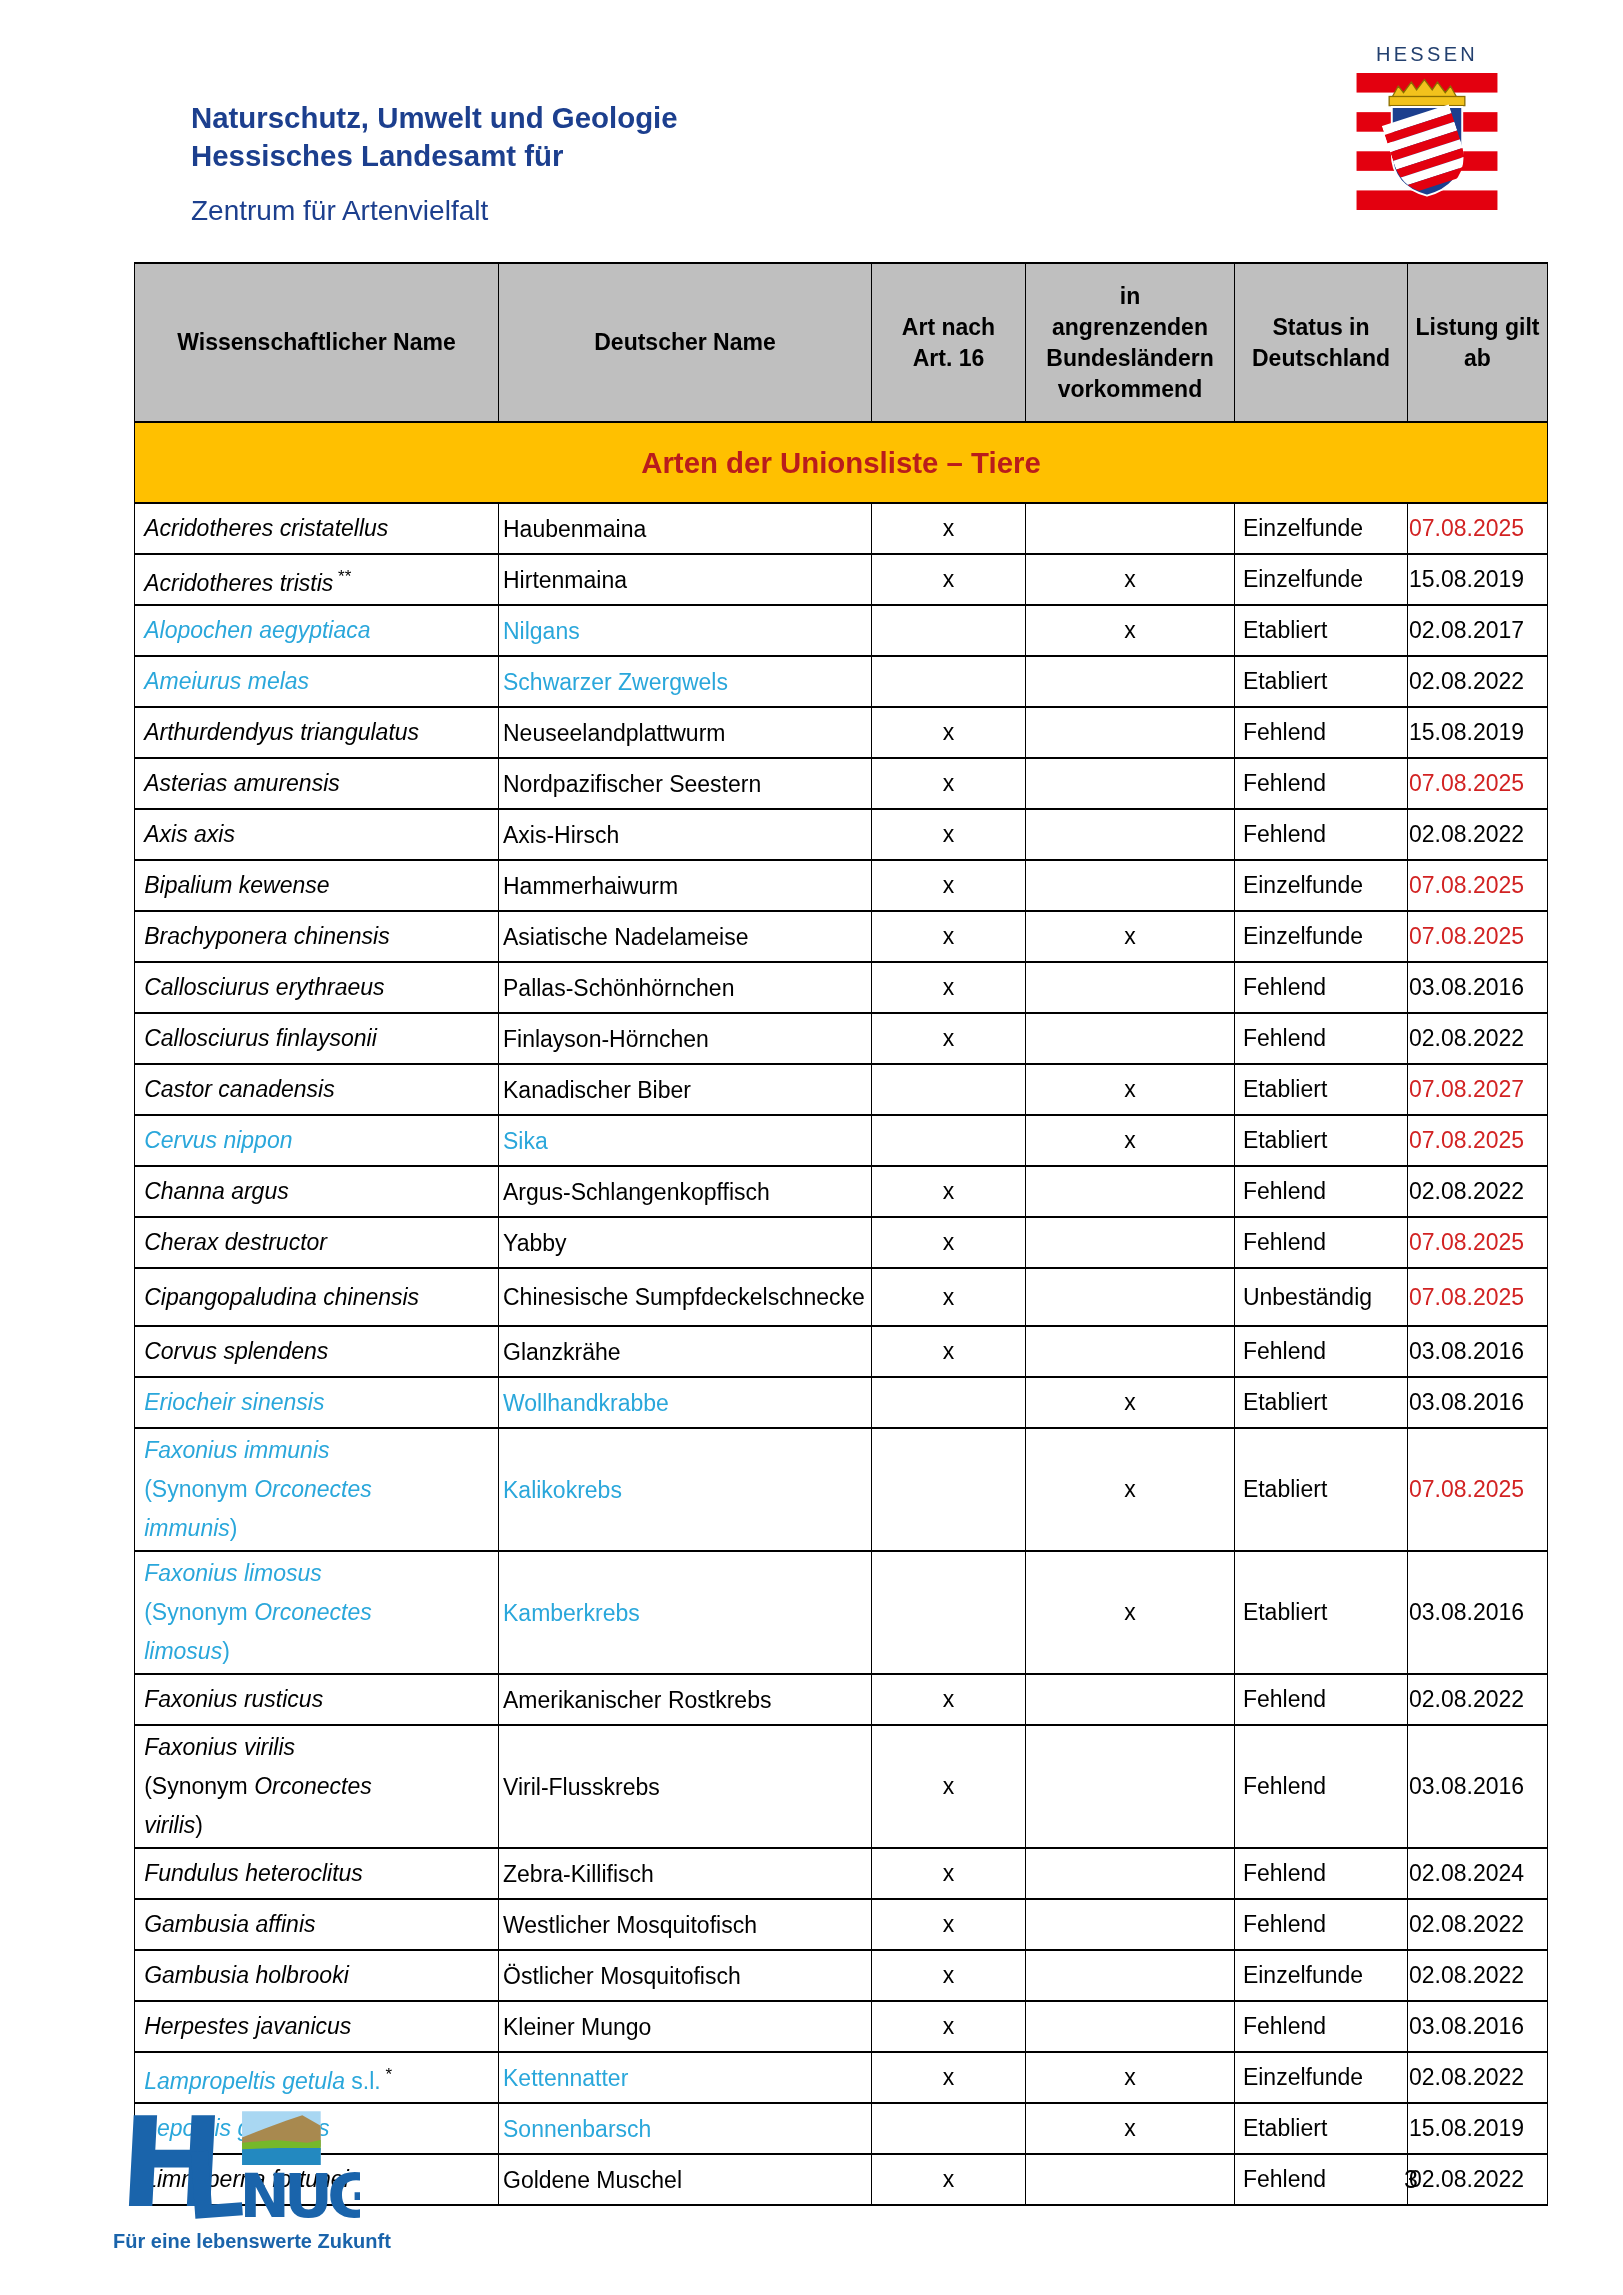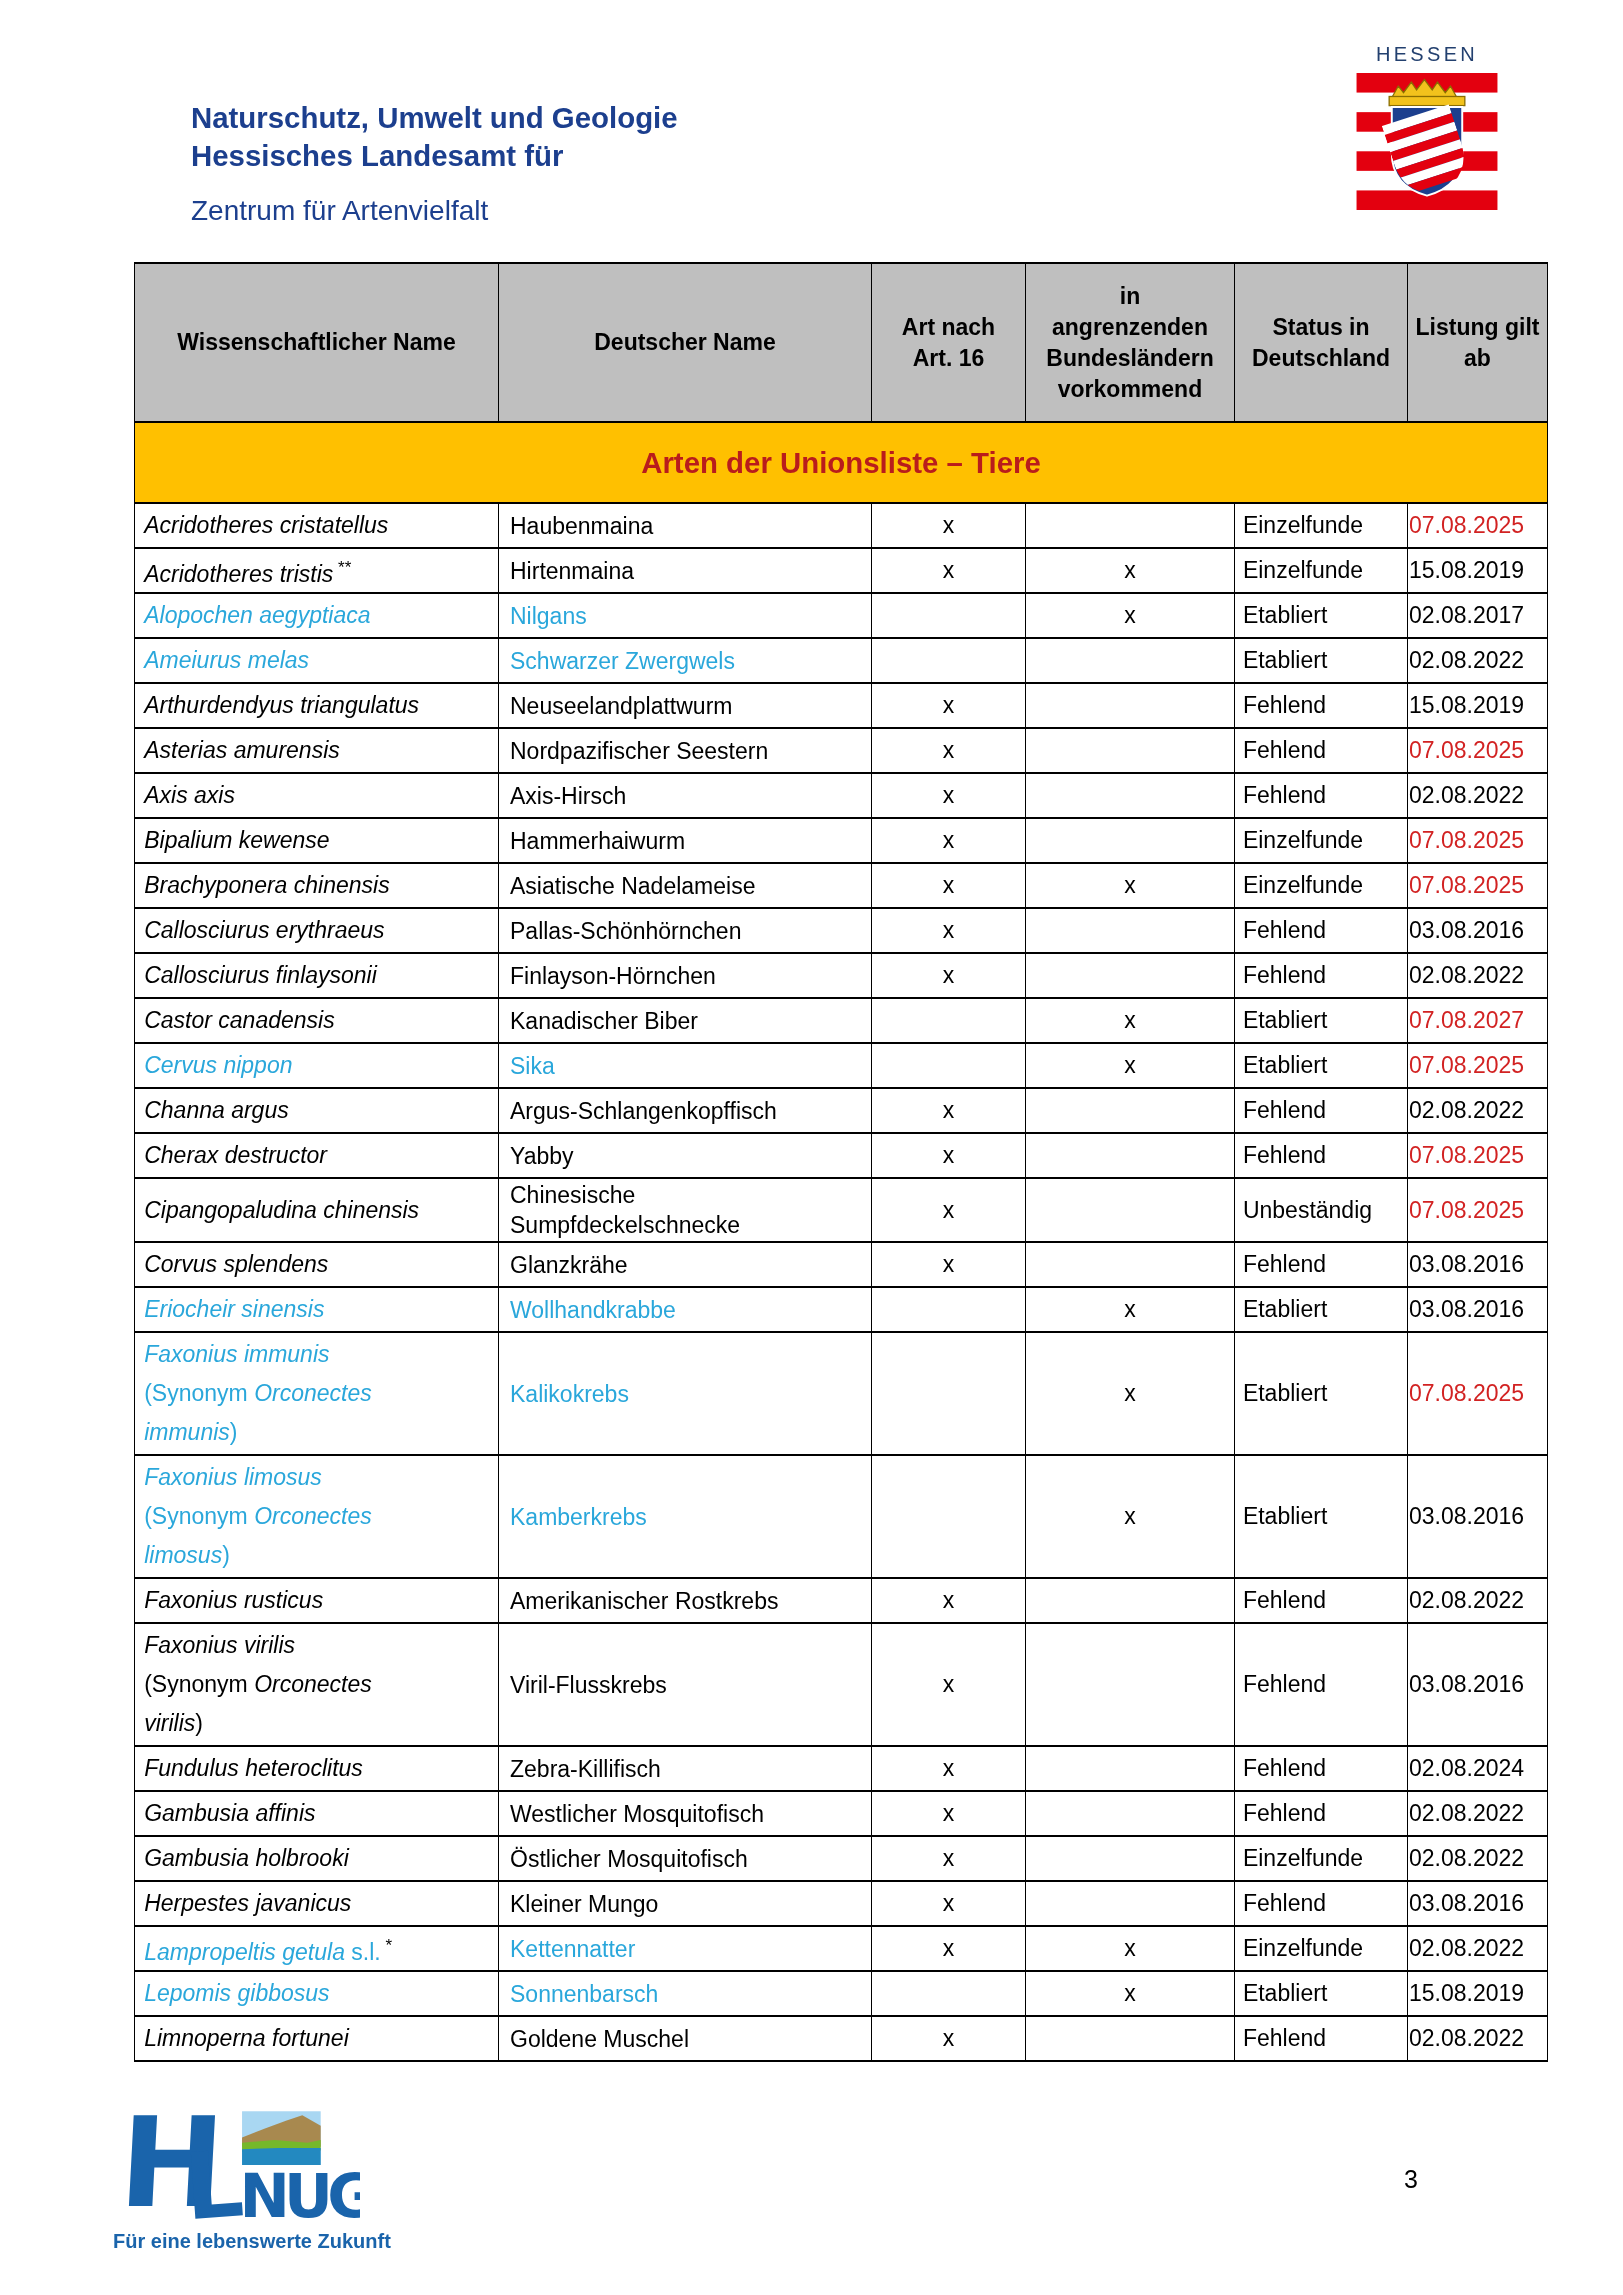--- a/index.html
+++ b/index.html
@@ -25,28 +25,28 @@
   .hessen{position:absolute;left:1343px;top:43px;width:168px;text-align:center;}
   .hessen-word{color:#23406f;font-size:20px;letter-spacing:3.3px;font-weight:normal;font-family:"Liberation Sans",sans-serif;}
   .hessen-flag{margin-top:6.5px;}
 
   
   table.species{position:absolute;left:134px;top:262px;width:1414px;border-collapse:collapse;table-layout:fixed;}
   table.species td,table.species th{border:1.3px solid #000;border-top-width:2.6px;border-bottom-width:2.6px;overflow:hidden;}
   th{background:var(--gray);font-size:23px;font-weight:bold;color:#000;text-align:center;vertical-align:middle;white-space:pre-line;height:157px;padding:0 2.6px;line-height:31px;}
   tr.banner td{background:var(--orange);height:77px;font-size:29.4px;font-weight:bold;text-align:center;vertical-align:middle;color:#b91c1c;}
   tbody.rows td{font-size:23px;color:#000;vertical-align:middle;background:#fff;}
-  tr.h1{height:45px;}
+  tr.h1{height:51px;}
   tr.h2{height:58px;}
   tr.h3{height:123px;}
   td.sci{padding-left:9.2px;line-height:31px;}
   .h3 td.sci{line-height:39px;}
   td.sci .it{font-style:italic;}
   td.sci .sup{font-size:17px;vertical-align:super;}
-  td.de{padding-left:11px;line-height:30px;padding-right:5.2px;margin-top:21px;}
+  td.de{padding-left:4px;line-height:30px;padding-right:5.2px;margin-top:21px;}
   td.xc{text-align:center;}
   td.st{padding-left:7.9px;}
   td.dt{margin-top:28px;}
   tr.blue td.sci span{color:var(--cyan);}
   tr.blue td.sci span.blk{color:#000;}
   tr.blue td.de{color:var(--cyan);}
   td.dt.red{color:var(--red);}
 
   
   .hlnug{position:absolute;left:111px;top:2106px;}

